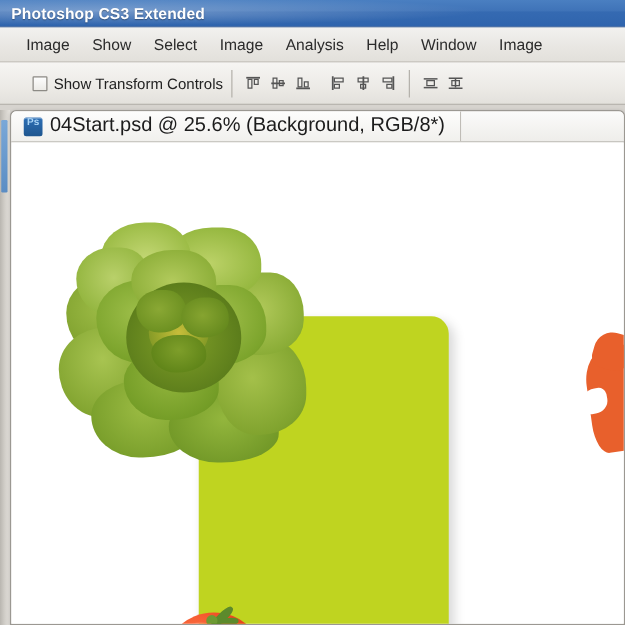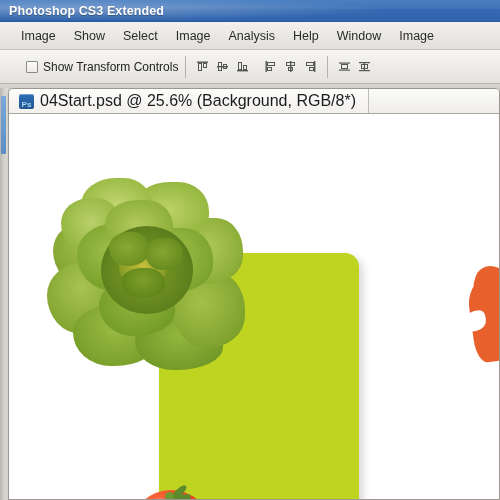--- a/index.html
+++ b/index.html
@@ -106,21 +106,21 @@
     height:24px; display:flex; align-items:center; gap:6px;
     padding:0 12px 0 10px;
     background:linear-gradient(to bottom,#fdfdfc,#f1f0ed);
     border-right:1px solid #bfbcb6;
     border-radius:4px 0 0 0;
   }
   .ps-icon {
     width:15px; height:15px; flex:none;
     background:linear-gradient(to bottom,#2d6fb5 0%,#1f568f 100%);
     border-radius:2px;
-    display:flex; align-items:flex-end; justify-content:center;
+    display:flex; align-items:flex-start; justify-content:center;
     box-shadow:inset 0 1px 0 rgba(255,255,255,.35);
   }
   .ps-icon span {
     font-size:8px; font-weight:bold; color:#a9d4f5;
     font-family:"Liberation Sans", sans-serif; line-height:1;
   }
   .doctab-label { font-size:16px; color:#1c1c1c; white-space:nowrap; }
 
   
   .canvas {

